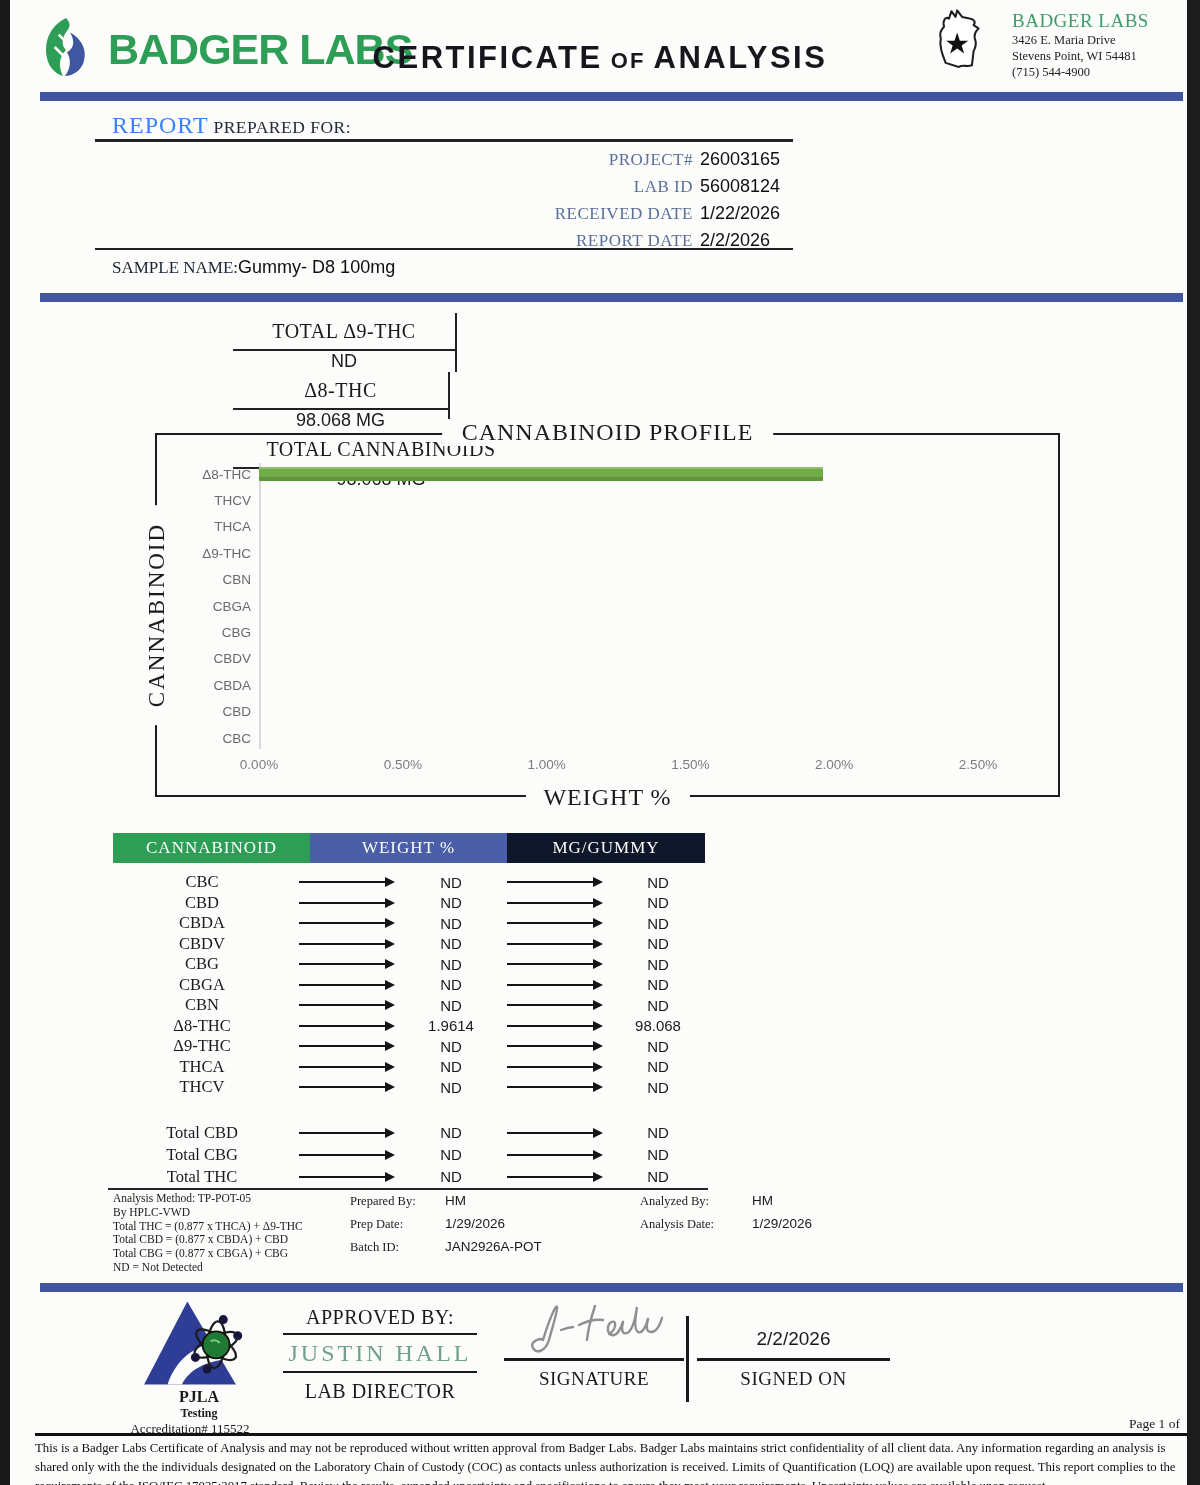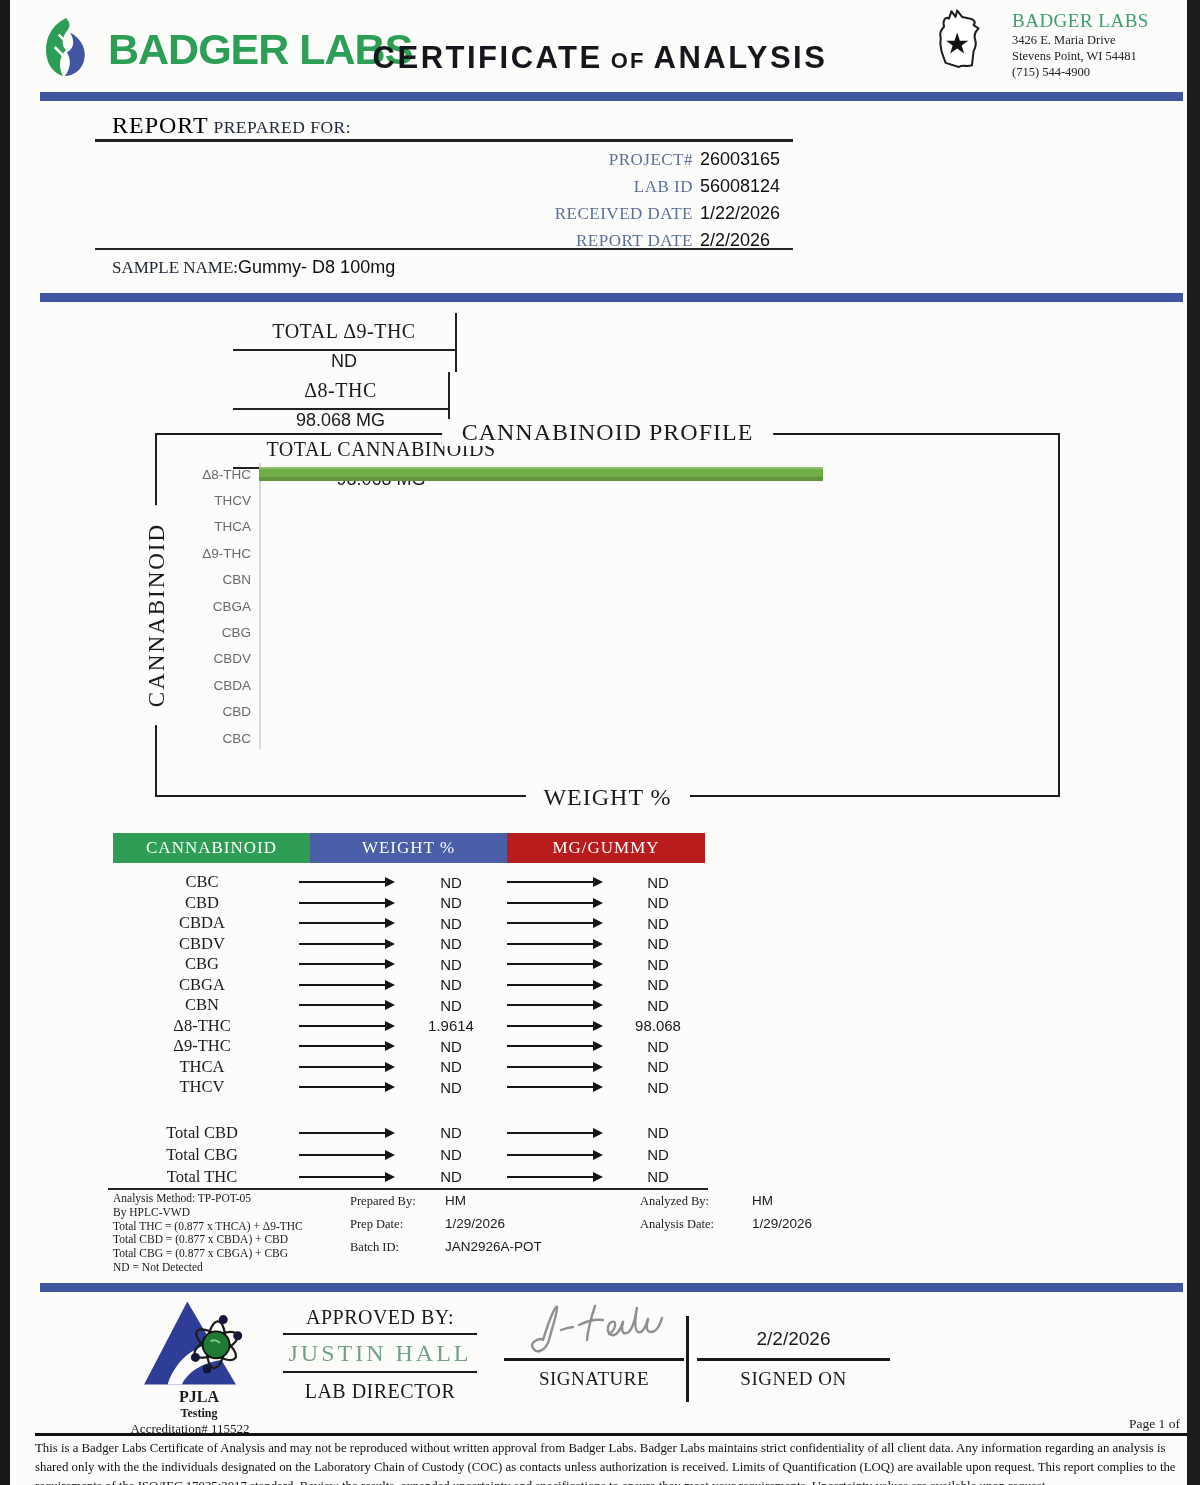--- a/index.html
+++ b/index.html
@@ -23,21 +23,21 @@
   .addr-block{left:926px;top:6px;display:flex;gap:4px;align-items:flex-start;}
   .addr-text{padding-top:4px;}
   .addr-name{font-size:19px;color:#3e9e6b;letter-spacing:0.5px;}
   .addr-line{font-size:12.5px;line-height:16px;color:#222;}
 
   .blue-bar{left:40px;width:1143px;height:9px;background:#4056a1;}
   .bar1{top:92px;} .bar2{top:293px;} .bar3{top:1283px;}
 
   
   .rpf{left:112px;top:112px;white-space:nowrap;}
-  .rpf-main{font-size:24px;color:#000000;letter-spacing:1px;}
+  .rpf-main{font-size:24px;color:#3b82f6;letter-spacing:1px;}
   .rpf-rest{font-size:17.5px;color:#232a3e;letter-spacing:0.5px;}
   .rule{background:#232323;}
   .rule-rpf{left:95px;top:139px;width:698px;height:2.5px;}
   .fields{left:95px;top:147px;width:600px;}
   .frow{position:relative;height:27px;}
   .flabel{position:absolute;right:2px;top:3px;font-size:17px;color:#5b6f98;letter-spacing:0.5px;}
   .fvalue{position:absolute;left:605px;top:2px;font-family:"Liberation Sans",sans-serif;font-size:18px;color:#0f0f0f;white-space:nowrap;}
   .rule-sample{left:95px;top:248px;width:698px;height:2px;}
   .sample{left:112px;top:257px;display:flex;align-items:baseline;white-space:nowrap;}
   .sample-label{font-size:17px;color:#1c2233;}
@@ -245,28 +245,36 @@
       </div>
       <div class="chart-row">
         <div class="chart-cat">CBD</div>
         <div class="chart-track"></div>
       </div>
       <div class="chart-row">
         <div class="chart-cat">CBC</div>
         <div class="chart-track"></div>
       </div>
     </div>
+  <div class="chart-ticks">
+      <span class="chart-tick" style="left: 0%;">0.00%</span>
+      <span class="chart-tick" style="left: 20%;">0.50%</span>
+      <span class="chart-tick" style="left: 40%;">1.00%</span>
+      <span class="chart-tick" style="left: 60%;">1.50%</span>
+      <span class="chart-tick" style="left: 80%;">2.00%</span>
+      <span class="chart-tick" style="left: 100%;">2.50%</span>
+    </div>
   <div class="chart-xlabel">WEIGHT %</div>
 </div>
 
 <div class="abs mtable">
   <div class="mhead">
     <div class="mhead-cell" style="background: rgb(46, 158, 87);">CANNABINOID</div>
     <div class="mhead-cell" style="background: rgb(74, 95, 168);">WEIGHT %</div>
-    <div class="mhead-cell" style="background: #b91c1c;">MG/GUMMY</div>
+    <div class="mhead-cell" style="background: #0f172a;">MG/GUMMY</div>
   </div>
   <div class="trows">
       <div class="trow">
         <div class="tname">CBC</div>
         <div class="tarrow">
           <div class="arrow"></div>
         </div>
         <div class="tweight">ND</div>
         <div class="tarrow">
           <div class="arrow"></div>

